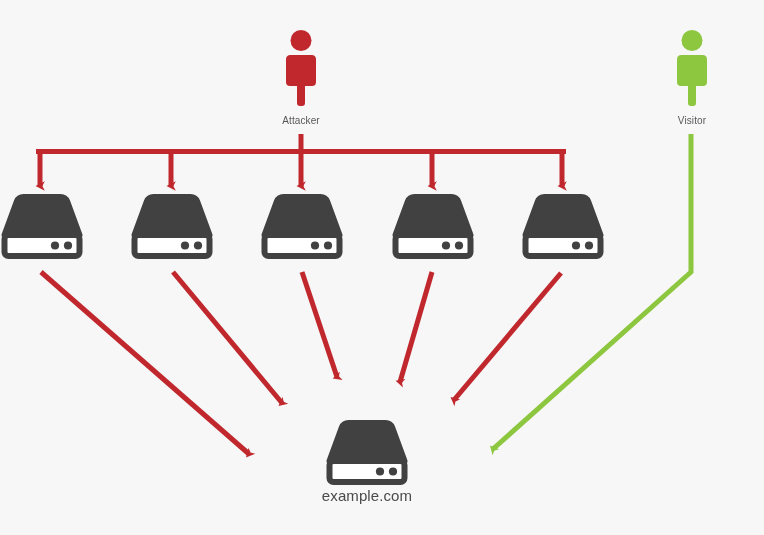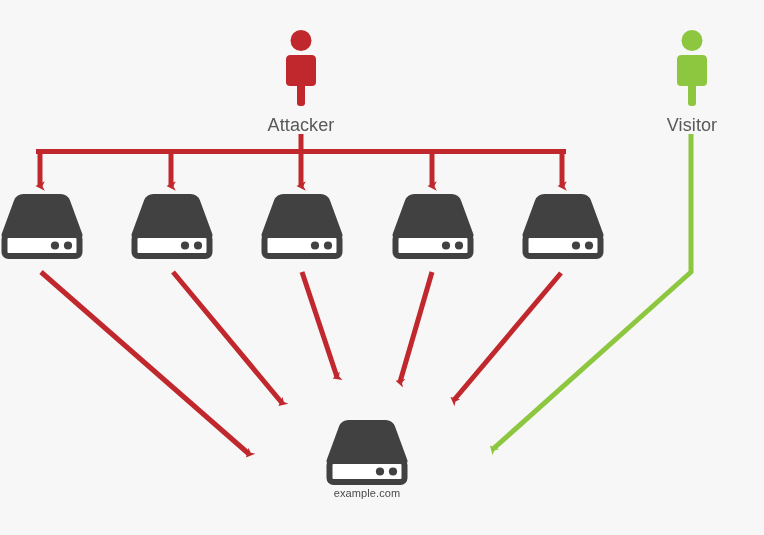--- a/index.html
+++ b/index.html
@@ -18,41 +18,41 @@
   #diagram {
     position: absolute;
     top: 0;
     left: 0;
     width: 764px;
     height: 535px;
   }
   .label-text {
     position: absolute;
     font-family: "Liberation Sans", sans-serif;
-    font-size: 18px;
+    font-size: 10px;
     color: #58585a;
     text-align: center;
     white-space: nowrap;
     letter-spacing: 0.1px;
   }
   #attacker-label {
     left: 221px;
     top: 115px;
     width: 160px;
   }
   #visitor-label {
     left: 612px;
     top: 115px;
     width: 160px;
   }
   #target-label {
     left: 287px;
     top: 487px;
     width: 160px;
-    font-size: 11px;
+    font-size: 15px;
     color: #4a4a4a;
   }
 </style>
 </head>
 <body>
 
 <svg id="diagram" viewBox="0 0 764 535">
   <defs>
 
     <marker id="redArrowDown" markerWidth="16" markerHeight="16" refX="5" refY="9" orient="auto" markerUnits="userSpaceOnUse">

